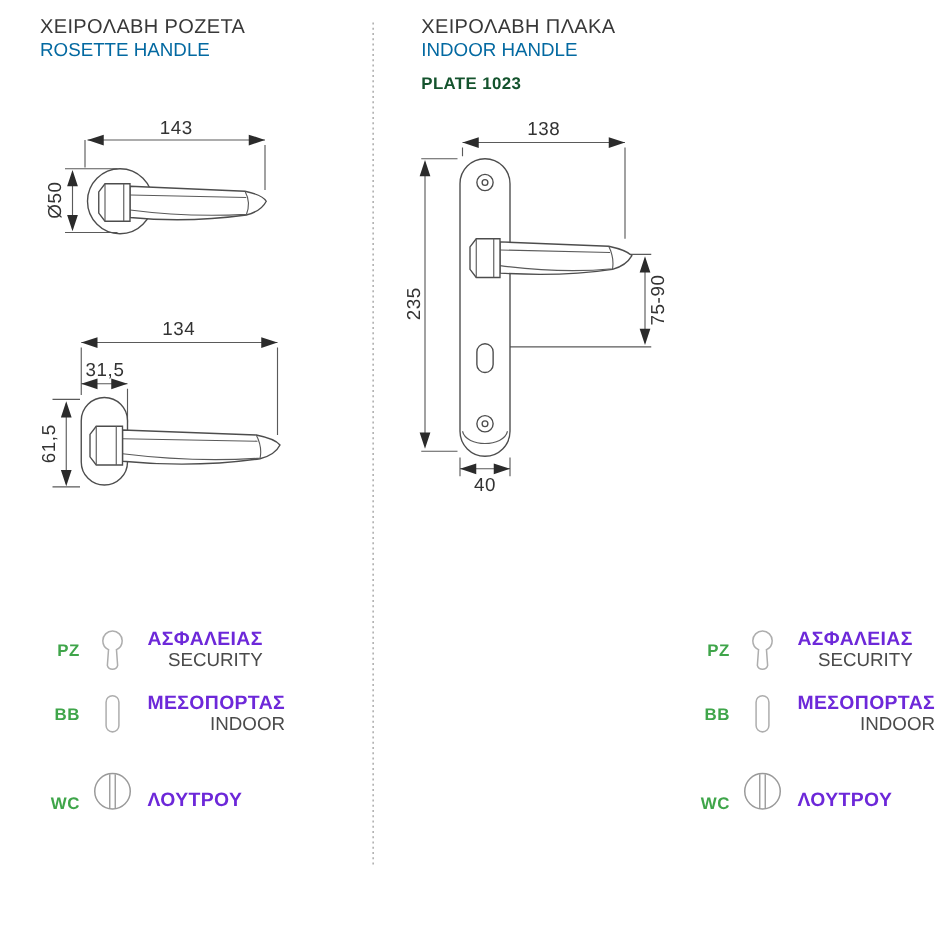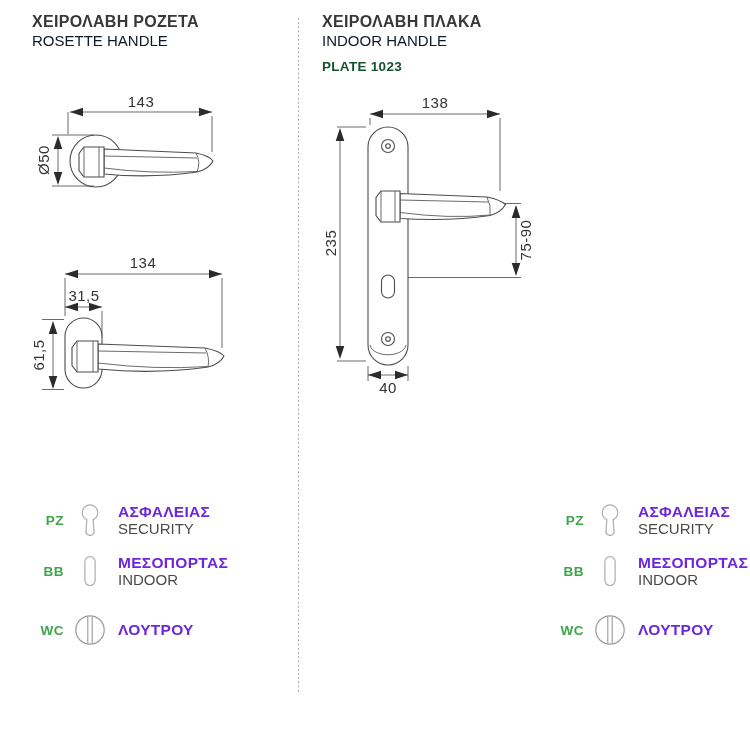--- a/index.html
+++ b/index.html
@@ -1,48 +1,48 @@
 <!DOCTYPE html>
 <html><head>
 <meta charset="utf-8">
 <style>
   html,body{margin:0;padding:0;background:#fff;}
   .canvas{position:relative;width:750px;height:750px;background:#fff;overflow:hidden;
           font-family:"Liberation Sans",sans-serif;color:#3b3b3b;}
   .hdr{position:absolute;z-index:2;}
-  .hdr .t{font-size:16px;font-weight:bold;letter-spacing:.3px;color:#383838;line-height:18px;}
-  .hdr .s{font-size:15px;font-weight:400;color:#0f172a;line-height:17px;margin-top:1px;}
+  .hdr .t{font-size:16px;font-weight:normal;letter-spacing:.3px;color:#383838;line-height:18px;}
+  .hdr .s{font-size:15px;font-weight:400;color:#0369a1;line-height:17px;margin-top:1px;}
   .hdr .m{font-size:13.5px;font-weight:bold;color:#14532d;margin-top:10px;letter-spacing:.3px;}
   svg.art{position:absolute;left:0;top:0;z-index:1;}
   .s{stroke:#4d4d4d;stroke-width:1.1;fill:none;}
   .sf{stroke:#4d4d4d;stroke-width:1.1;fill:#fff;}
   .ln{stroke:#5a5a5a;stroke-width:.9;fill:none;}
   .ar{fill:#2b2b2b;stroke:none;}
   .dim{font-family:"Liberation Sans",sans-serif;font-size:15px;fill:#333;letter-spacing:.5px;}
   .divider{stroke:#9a9a9a;stroke-width:1;stroke-dasharray:1.6 2.6;}
   .legend{position:absolute;top:500px;z-index:2;width:260px;}
   .lrow{display:flex;align-items:center;height:40px;}
   .lrow.r2{margin-top:11px;}
-  .lrow.r3{margin-top:19px;}
+  .lrow.r3{margin-top:19px;align-items:flex-end;}
   .code{width:34px;text-align:right;font-size:13.5px;font-weight:bold;letter-spacing:.5px;flex:0 0 auto;}
   .licon{width:40px;display:flex;justify-content:center;align-items:center;flex:0 0 auto;margin-left:6px;}
   .ltxt{margin-left:8px;}
   .ltxt .gr{display:block;font-size:15.5px;font-weight:bold;color:#6d28d9;letter-spacing:.3px;line-height:16px;}
-  .ltxt .en{display:block;font-size:15px;color:#4a4a4a;line-height:16px;margin-top:1px;}
+  .ltxt .en{display:block;font-size:15px;color:#4a4a4a;line-height:16px;margin-top:1px;text-align:right;}
 </style>
 </head>
 <body>
 
 <div class="canvas">
 
   <div class="hdr" style="left:32px;top:13px;">
     <div class="t">ΧΕΙΡΟΛΑΒΗ ΡΟΖΕΤΑ</div>
     <div class="s">ROSETTE HANDLE</div>
   </div>
-  <div class="hdr" style="left:322px;top:13px;">
+  <div class="hdr" style="left:337px;top:13px;">
     <div class="t">ΧΕΙΡΟΛΑΒΗ ΠΛΑΚΑ</div>
     <div class="s">INDOOR HANDLE</div>
     <div class="m">PLATE 1023</div>
   </div>
 
   <svg class="art" width="750" height="750" viewBox="0 0 750 750">
 
     <line class="divider" x1="298.5" y1="18" x2="298.5" y2="692"></line>
 
     <g>

